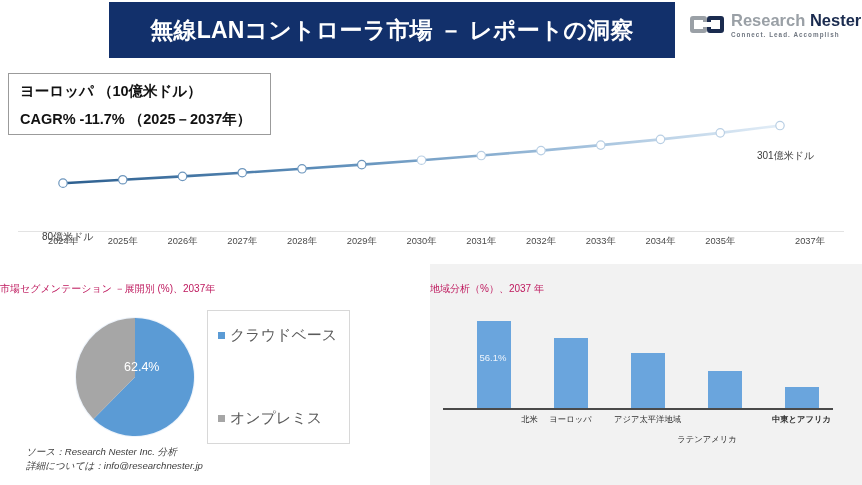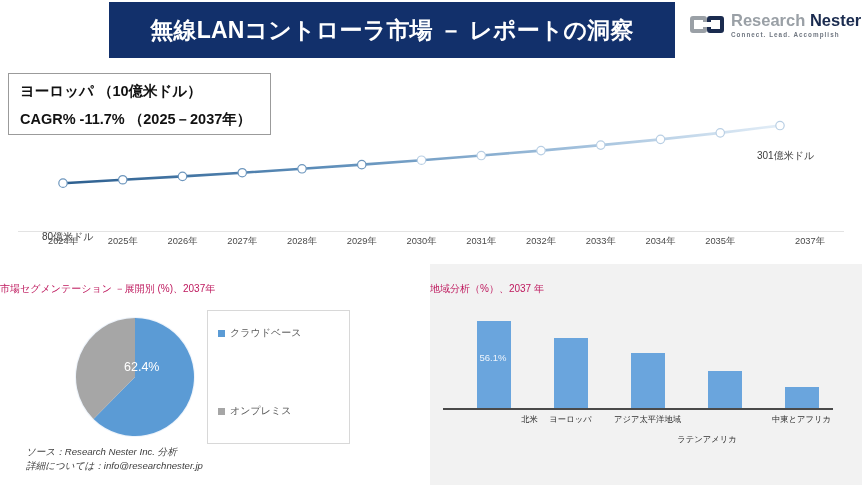--- a/index.html
+++ b/index.html
@@ -88,21 +88,21 @@
   .pie-wrap { position: absolute; left: 72px; top: 50px; width: 126px; height: 126px; }
   .pie-pct {
     position: absolute; left: 52px; top: 46px;
     font-size: 12.5px; color: #ffffff; white-space: nowrap;
   }
   .pie-legend {
     position: absolute; left: 218px; top: 62px; width: 125px;
   }
   .legend-item {
     display: flex; align-items: center; gap: 5px;
-    font-size: 10px; color: #5a5a5a; white-space: nowrap;
+    font-size: 15px; color: #5a5a5a; white-space: nowrap;
   }
   .legend-item.second { margin-top: 64px; }
   .legend-sq { width: 7px; height: 7px; flex: none; }
   .legend-box {
     position: absolute; left: 207px; top: 46px; width: 143px; height: 134px;
     border: 1px solid #d8d8d8; background: #fff;
   }
 
   
   .footer {
@@ -242,21 +242,21 @@
       <div class="bar" style="height: 55px; left: 175.5px; background: rgb(106, 165, 221);"></div>
       <div class="bar" style="height: 37.2px; left: 252.5px; background: rgb(106, 165, 221);"></div>
       <div class="bar" style="height: 20.9px; left: 329.5px; background: rgb(106, 165, 221);"></div>
     </div>
   <div class="bar-axis"></div>
   <div class="bar-cats" id="bar-cats">
       <span class="bar-cat" style="left: 38.5px; margin-left: 36px;">北米</span>
       <span class="bar-cat" style="left: 115.5px;">ヨーロッパ</span>
       <span class="bar-cat" style="left: 192.5px;">アジア太平洋地域</span>
       <span class="bar-cat" style="left: 252px; margin-top: 20px;">ラテンアメリカ</span>
-      <span class="bar-cat" style="left: 346.5px;">中東とアフリカ</span>
+      <span class="bar-cat" style="left: 346.5px; font-weight: bold;">中東とアフリカ</span>
     </div>
 
   <div class="footer">
     <div>ソース：Research Nester Inc. 分析</div>
     <div>詳細については：info@researchnester.jp</div>
   </div>
 
 </div>
 
 </body></html>

